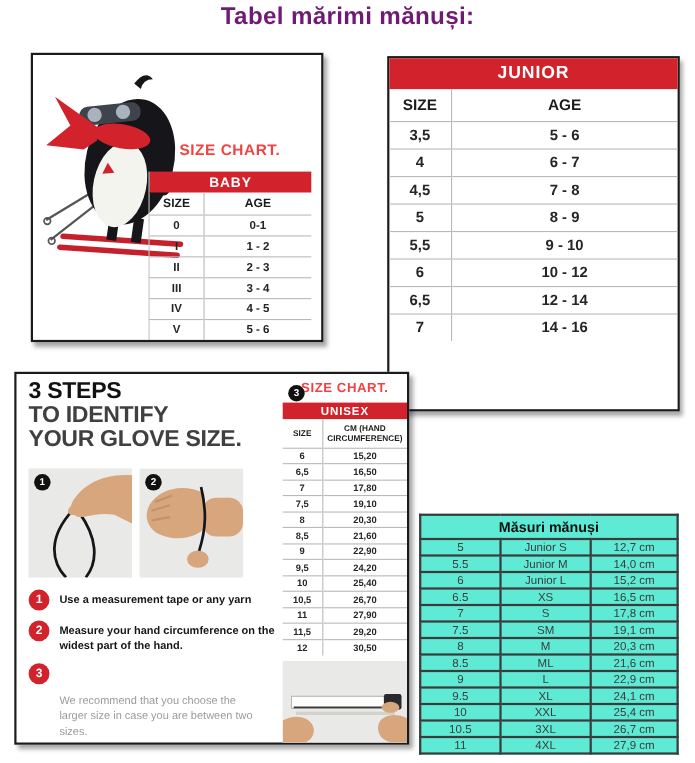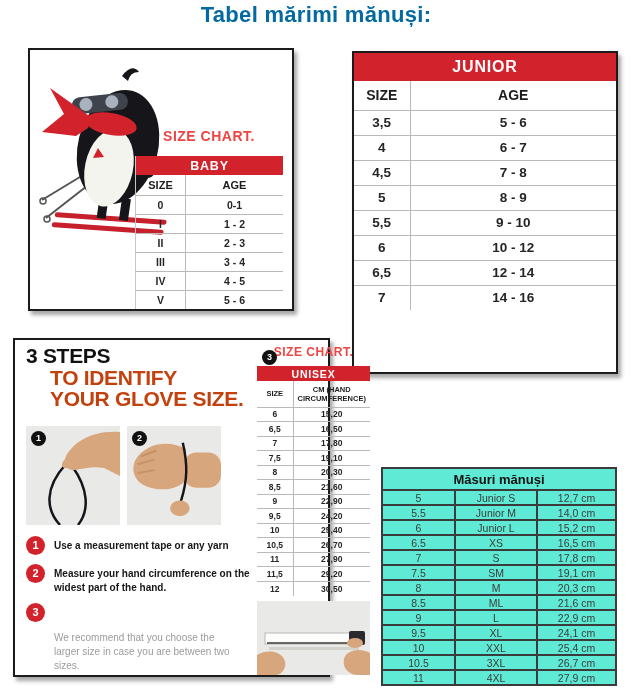--- a/index.html
+++ b/index.html
@@ -3,21 +3,21 @@
 <meta charset="utf-8">
 <style>
   html,body{margin:0;padding:0;}
   body{
     width:632px;height:694px;position:relative;background:#fff;overflow:hidden;
     font-family:"Liberation Sans",sans-serif;color:#1a1a1a;
   }
   *{box-sizing:border-box;}
   .page-title{
     position:absolute;top:2px;left:0;right:0;margin:0;text-align:center;
-    font-size:22px;font-weight:bold;letter-spacing:.3px;color:#0369a1;
+    font-size:22px;font-weight:bold;letter-spacing:.3px;color:#701a75;
   }
   .box{
     position:absolute;background:#fff;border:2px solid #1b1b1b;
     box-shadow:3px 4px 4px rgba(0,0,0,.35);
   }
   
   .baby-box{left:28px;top:48px;width:266px;height:263px;}
   .penguin{position:absolute;left:0;top:2px;width:150px;height:190px;}
   .size-chart-label{
     position:absolute;color:#ef4444;font-weight:bold;text-align:center;letter-spacing:.5px;
@@ -37,25 +37,25 @@
   .baby-table .col-head th{height:20px;font-size:11px;}
   .baby-table tbody td{height:19px;font-size:10.5px;}
   
   .junior-box{left:352px;top:51px;width:266px;height:323px;}
   .junior-table{left:0;top:0;width:100%;}
   .junior-table col.c1{width:56px;}
   .junior-table .red-bar th{height:28px;font-size:16px;}
   .junior-table .col-head th{height:29px;font-size:14px;}
   .junior-table tbody td{height:25px;font-size:13.5px;}
   
-  .steps-box{left:13px;top:338px;width:317px;height:339px;}
+  .steps-box{left:13px;top:338px;width:359px;height:339px;}
   .steps-title{position:absolute;left:11px;top:5px;line-height:21.5px;font-size:21px;
     font-weight:900;letter-spacing:-.3px;}
   .t-black{color:#111;}
-  .t-red{color:#c2410c;margin-left:24px;}
+  .t-red{color:#404040;}
   .photos{position:absolute;left:11px;top:86px;display:flex;gap:7px;}
   .photo{position:relative;width:94px;height:99px;background:#e9e9e7;}
   .photo svg{display:block;width:100%;height:100%;}
   .photo-badge{
     position:absolute;top:5px;left:5px;width:15px;height:15px;border-radius:50%;
     background:#111;color:#fff;font-size:9px;font-weight:bold;line-height:15px;text-align:center;
   }
   .steps-list{position:absolute;left:11px;top:196px;width:226px;}
   .step{display:flex;gap:9px;margin-bottom:9px;align-items:flex-start;}
   .step-badge{

